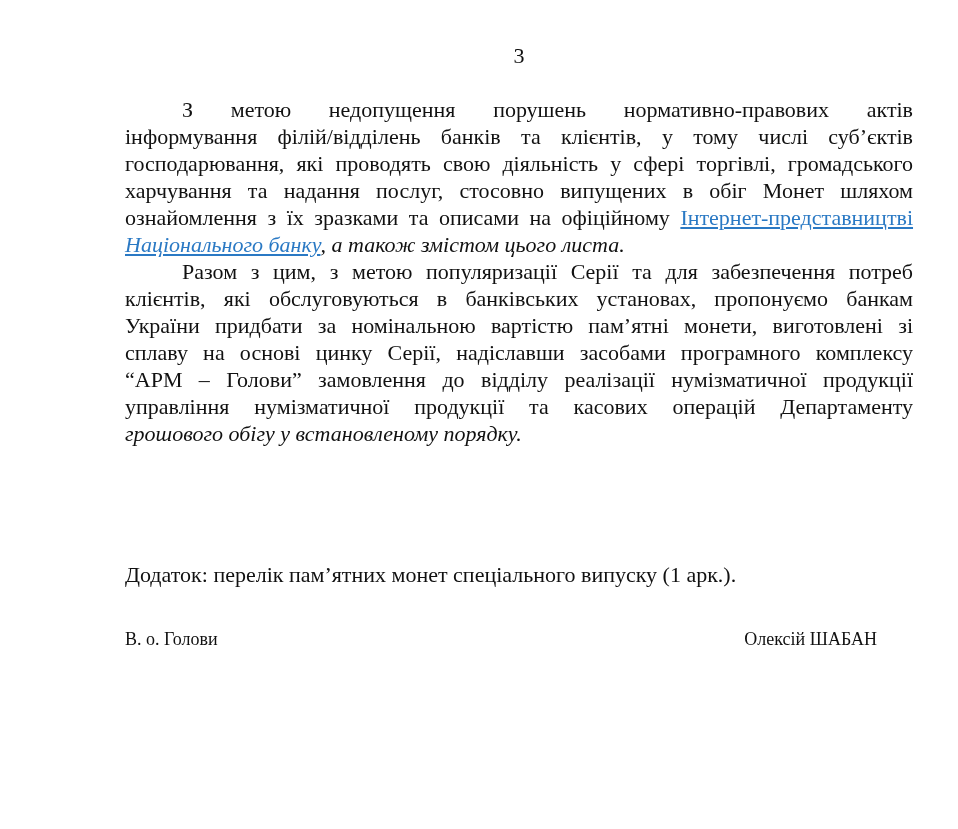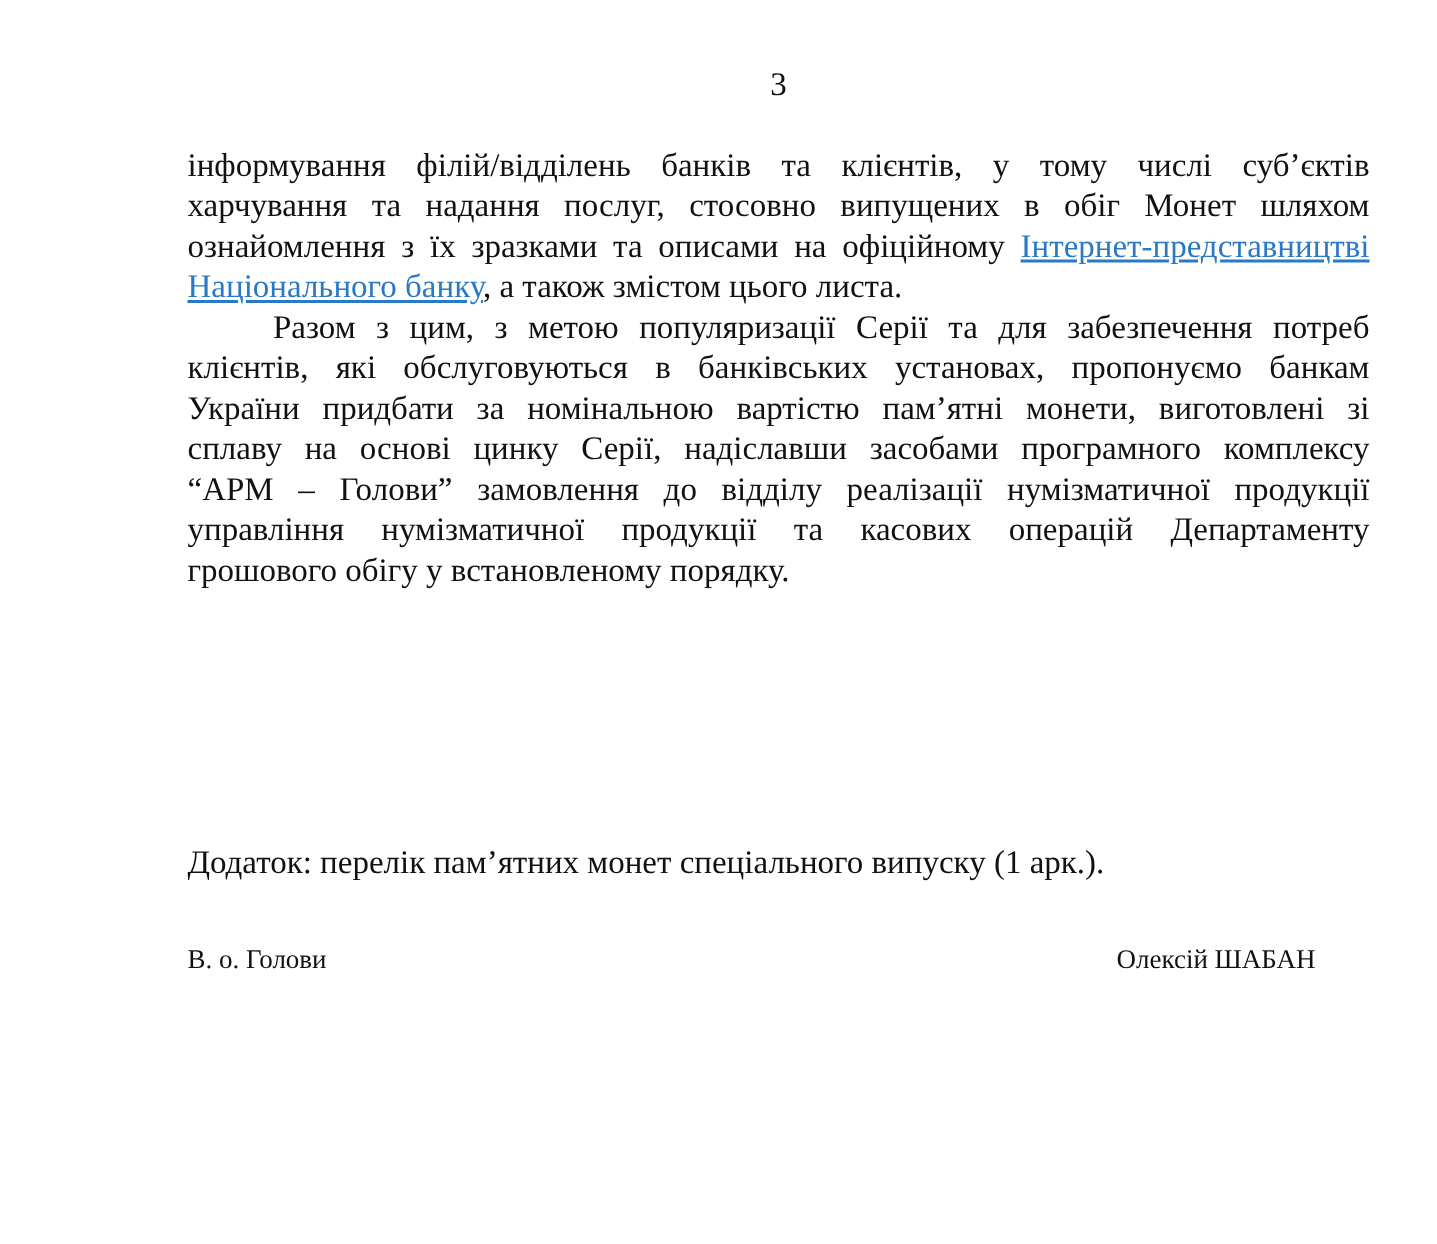--- a/index.html
+++ b/index.html
@@ -35,20 +35,21 @@
   }
   .line {
     text-align: justify;
     text-align-last: justify;
     text-justify: inter-word;
     white-space: normal;
   }
   .line.last {
     text-align: left;
     text-align-last: left;
+    font-style: italic;
   }
   .indent {
     text-indent: 57px;
   }
   .doc-link {
     color: #2a79c4;
     text-decoration: underline;
     text-decoration-color: #2a79c4;
     cursor: pointer;
   }
@@ -78,21 +79,23 @@
 </style>
 </head>
 <body>
 
 <div class="page">
 
   <div class="page-number">3</div>
 
   <div class="body-text">
 
+    <div class="line indent">З метою недопущення порушень нормативно-правових актів</div>
     <div class="line">інформування філій/відділень банків та клієнтів, у тому числі суб’єктів</div>
+    <div class="line">господарювання, які проводять свою діяльність у сфері торгівлі, громадського</div>
     <div class="line">харчування та надання послуг, стосовно випущених в обіг Монет шляхом</div>
     <div class="line">
       <span>ознайомлення з їх зразками та описами на офіційному</span>
       <span class="doc-link">Інтернет-представництві</span>
     </div>
     <div class="line last"><span class="doc-link">Національного банку</span><span>, а також змістом цього листа.</span></div>
 
     <div class="line indent">Разом з цим, з метою популяризації Серії та для забезпечення потреб</div>
     <div class="line">клієнтів, які обслуговуються в банківських установах, пропонуємо банкам</div>
     <div class="line">України придбати за номінальною вартістю пам’ятні монети, виготовлені зі</div>

